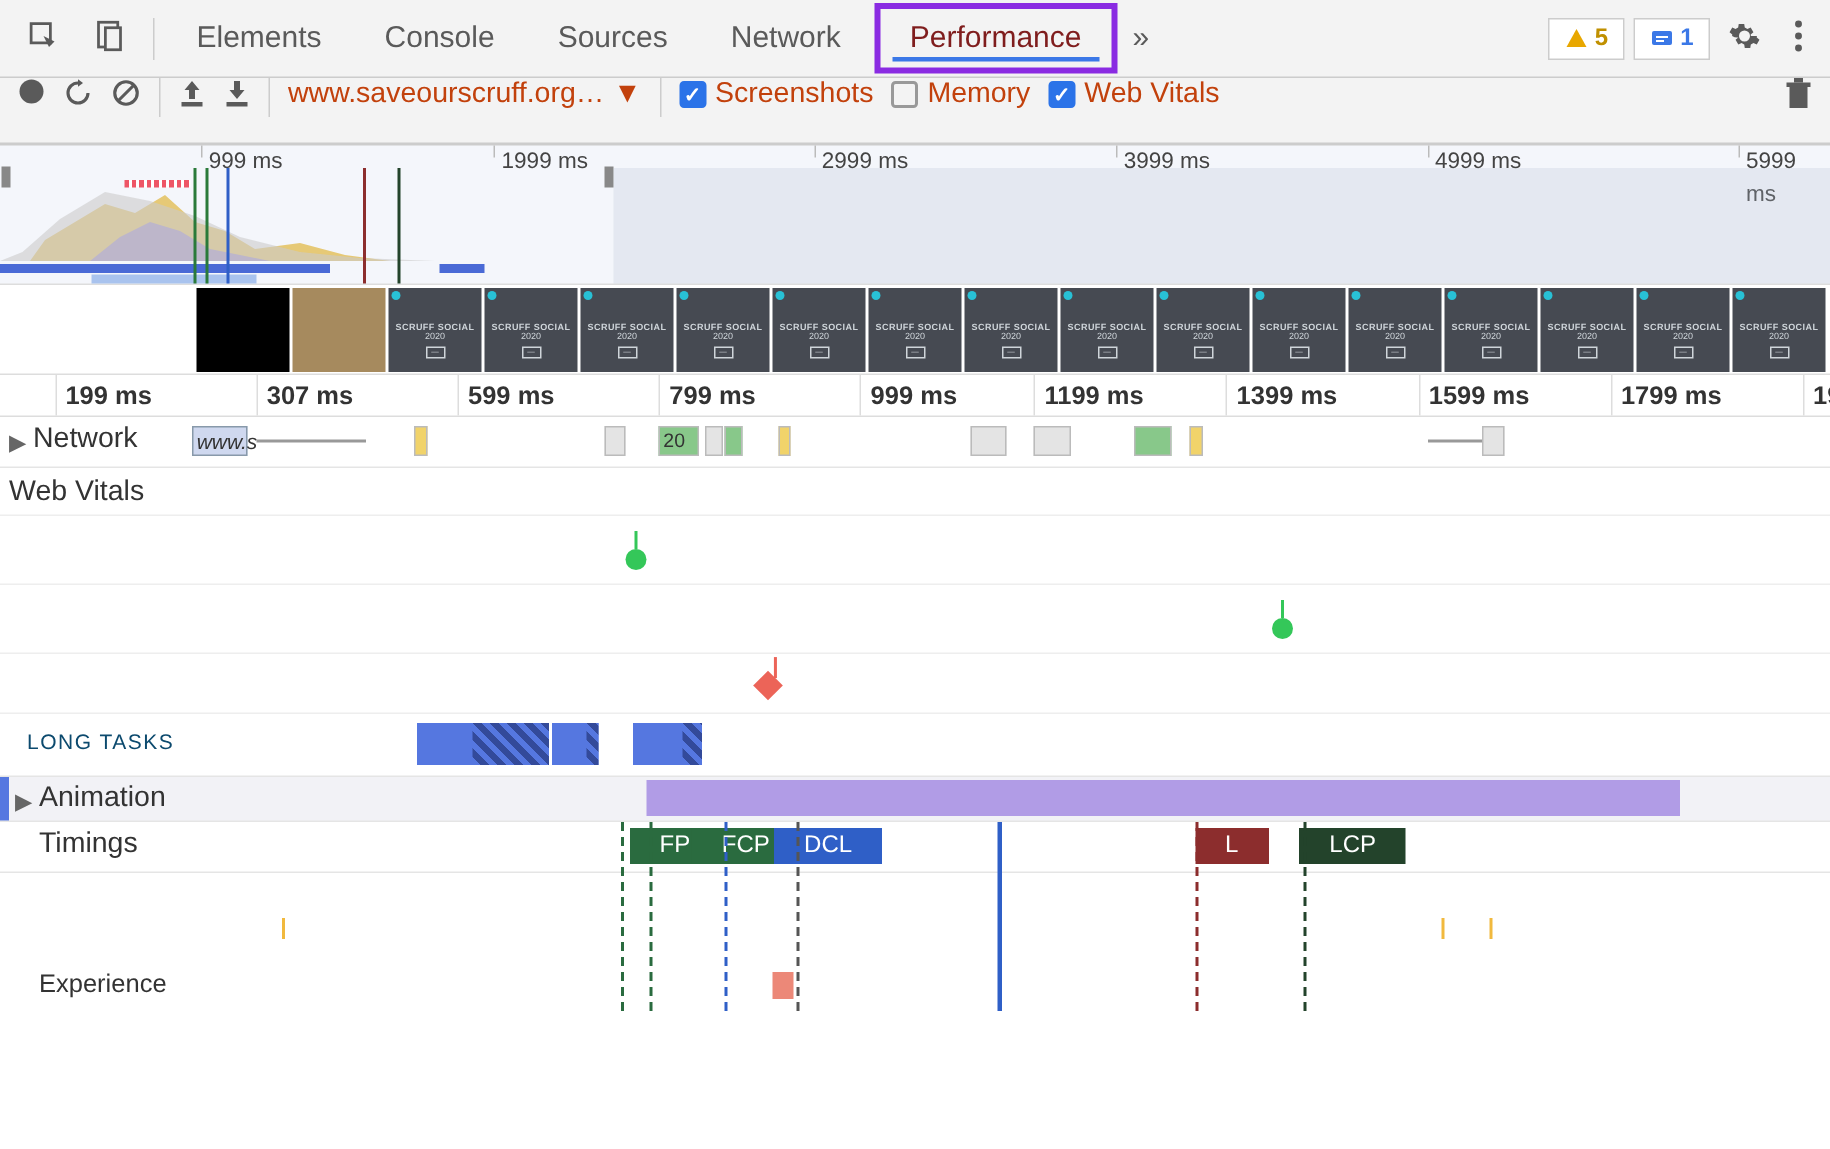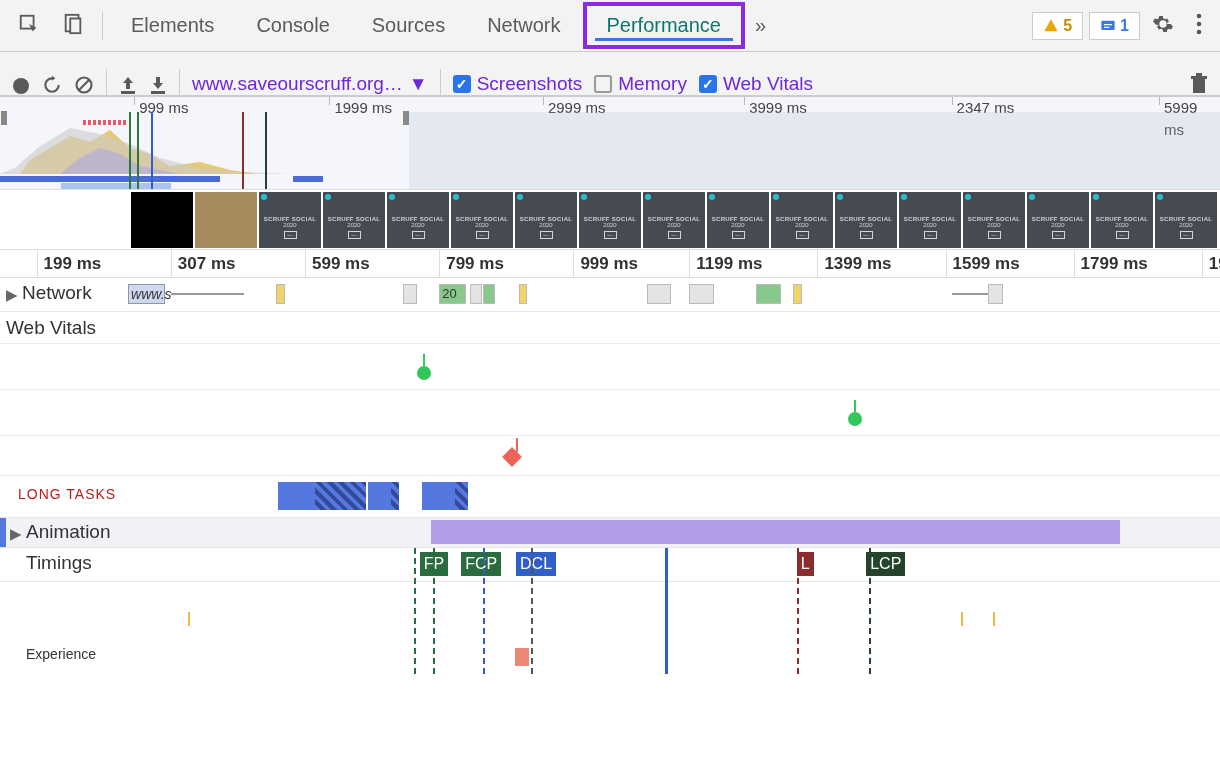--- a/index.html
+++ b/index.html
@@ -31,21 +31,21 @@
 .tabbar .divider {
   width: 1px; height: 28px; background: #ccc; margin: 0 6px;
 }
 .tabbar .tab {
   padding: 8px 20px;
   color: #5a5a5a;
   font-size: 20px;
   cursor: pointer;
 }
 .tabbar .tab.active {
-  color: #0f766e;
+  color: #7f1d1d;
 }
 .tab-highlight {
   border: 4px solid #8a2be2;
   padding: 4px 14px 10px 14px;
   position: relative;
 }
 .tab-highlight::after {
   content: '';
   position: absolute;
   left: 8px; right: 8px; bottom: 4px;
@@ -62,28 +62,28 @@
   margin-left: 4px;
   background: #fff;
   cursor: pointer;
 }
 .pill.warn svg, .pill.warn span { color: #c09000; }
 .pill.msg svg, .pill.msg span { color: #3b78e7; }
 
 
 .toolbar {
   display: flex;
-  align-items: flex-end;
+  align-items: flex-start;
   height: 44px;
   border-bottom: 1px solid #ccc;
   background: #f3f3f3;
   padding: 0 12px;
   gap: 12px;
   font-size: 19px;
-  color: #6d28d9;
+  color: #c2410c;
 }
 .toolbar .tbtn { cursor: pointer; display:flex; align-items:center; }
 .toolbar .vdiv { width: 1px; height: 26px; background: #ccc; }
 .url-select { display: flex; align-items: center; gap: 6px; cursor: pointer;}
 .chk {
   display: inline-flex; align-items: center; gap: 6px; cursor: pointer;
 }
 .chk .box {
   width: 18px; height: 18px;
   border: 2px solid #999;
@@ -189,41 +189,41 @@
 .diamond {
   position:absolute; width:14px; height:14px;
   background:#ec6458; transform:rotate(45deg);
 }
 .diamond::before {
   content:''; position:absolute; left:6px; top:-14px; width:2px; height:14px;
   background:#ec6458; transform:rotate(-45deg); transform-origin: bottom center;
 }
 
 .long-tasks-label {
-  font-size:14px; color:#b91c1c; letter-spacing:1px;
+  font-size:14px; color:#0c4a6e; letter-spacing:1px;
   position:absolute; left:18px; top:10px;
 }
 .ltask {
   position:absolute; top:6px; height:28px; background:#5577e0;
 }
 .ltask .hatch {
   position:absolute; top:0; bottom:0; right:0;
   background: repeating-linear-gradient(45deg,#5577e0,#5577e0 4px,#334a9a 4px,#334a9a 8px);
 }
 
 .anim-bar {
   position:absolute; top:2px; height:24px; background:#b19ce6;
 }
 .row-anim {
   background:#f2f2f6;
 }
 
 .timing-badge {
   position:absolute; top:4px; height:24px; color:#fff;
-  font-size:16px; display:flex; align-items:center; padding:0 4px;
+  font-size:16px; display:flex; align-items:center; padding:0 20px;
 }
 .tb-green { background:#2a6b3f; }
 .tb-blue  { background:#2f5fc7; }
 .tb-red   { background:#8c2d2d; }
 .tb-dkg   { background:#23432b; }
 
 .vline-dash {
   position:absolute; top:0; bottom:0; width:0;
   border-left: 2px dashed;
 }
@@ -344,21 +344,21 @@
       </svg>
   </div>
 </div>
 
 <div class="overview">
   <div class="ov-ticks">
     <div class="ov-tick" style="left:11%">999 ms</div>
     <div class="ov-tick" style="left:27%">1999 ms</div>
     <div class="ov-tick" style="left:44.5%">2999 ms</div>
     <div class="ov-tick" style="left:61%">3999 ms</div>
-    <div class="ov-tick" style="left:78%">2347 ms</div>
+    <div class="ov-tick" style="left:78%">4999 ms</div>
     <div class="ov-tick" style="left:95%">5999 ms</div>
   </div>
 
   <div class="ov-activity" style="left:6.8%; width:3.6%; top:24px; height:5px; background:repeating-linear-gradient(90deg,#e56,#e56 3px,#fff 3px,#fff 5px);"></div>
 
   <svg class="ov-area" viewBox="0 0 1220 56" preserveAspectRatio="none">
     <path fill="#e6c976" d="M0 56 L20 56 30 42 50 30 70 18 90 24 110 12 130 30 150 36 170 48 200 44 230 52 260 56 1220 56Z"></path>
     <path fill="#a090d0" opacity="0.9" d="M60 56 L80 40 100 30 120 36 140 48 160 52 180 56Z"></path>
     <path fill="#ccc" opacity="0.6" d="M0 56 L15 50 40 28 70 10 100 16 130 26 160 40 200 50 240 54 290 56Z"></path>
   </svg>
@@ -557,21 +557,21 @@
       <div class="timing-badge tb-dkg" style="left:71.0%">LCP</div>
     </div>
 
     <div class="track" style="height:62px; border-bottom:none">
       <div class="tick-small" style="left:15.4%; top:30px"></div>
       <div class="tick-small" style="left:78.8%; top:30px"></div>
       <div class="tick-small" style="left:81.4%; top:30px"></div>
     </div>
 
     <div class="track" style="height:30px;border-bottom:none">
-      <span style="position:absolute;left:26px;top:2px;font-size:14px">Experience</span>
+      <span style="position:absolute;left:26px;top:2px;font-size:17px">Experience</span>
       <div class="exp-blk" style="left:42.2%; width:1.2%;"></div>
     </div>
 
     <div class="vline-dash" style="left:33.9%; border-color:#2a6b3f;"></div>
     <div class="vline-dash" style="left:35.5%; border-color:#2a6b3f;"></div>
     <div class="vline-dash" style="left:39.6%; border-color:#2f5fc7;"></div>
     <div class="vline-dash" style="left:43.5%; border-color:#555;"></div>
     <div class="vline-dash" style="left:65.3%; border-color:#8c2d2d;"></div>
     <div class="vline-dash" style="left:71.2%; border-color:#23432b;"></div>
     <div class="vline-solid" style="left:54.5%;"></div>

